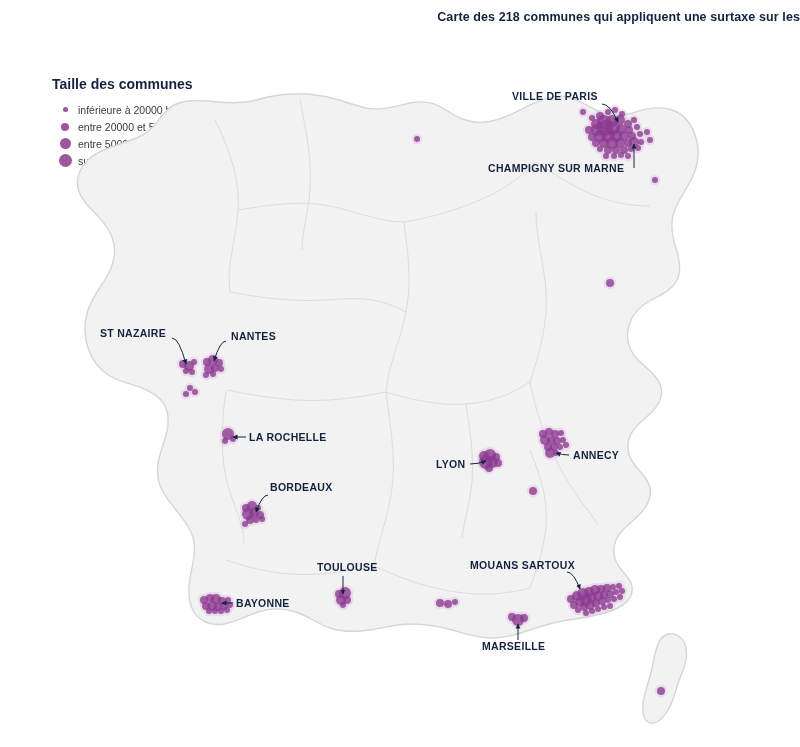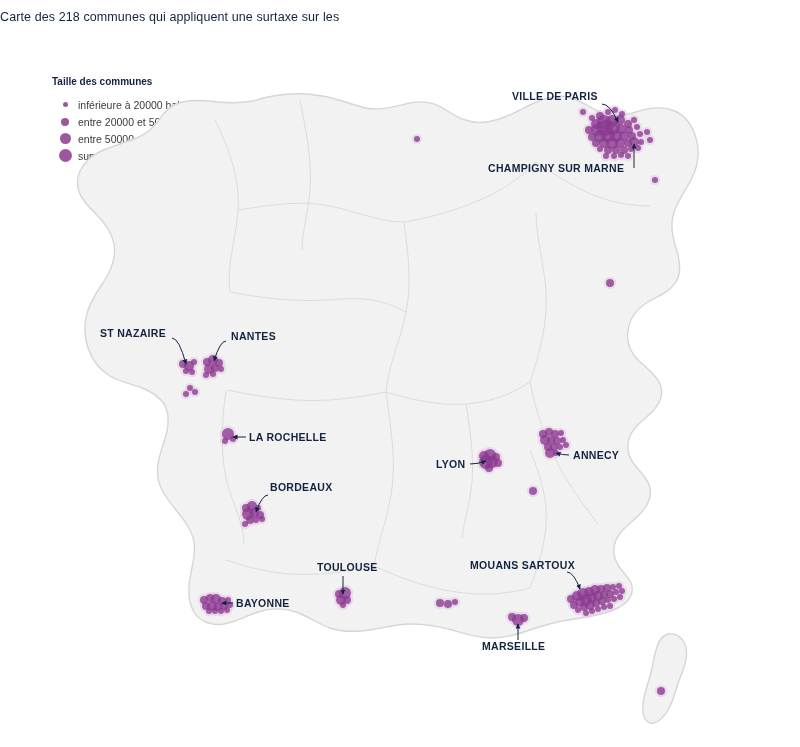--- a/index.html
+++ b/index.html
@@ -19,38 +19,38 @@
     position: absolute;
     inset: 0;
   }
 
   
   .title {
     position: absolute;
     top: 8px;
     left: 0;
     width: 800px;
-    text-align: left;
+    text-align: right;
     font-size: 12.5px;
-    font-weight: normal;
+    font-weight: bold;
     line-height: 19px;
     color: #13233f;
     letter-spacing: 0.1px;
   }
   .title span { display: block; }
 
   
   .legend {
     position: absolute;
     left: 52px;
     top: 76px;
     width: 230px;
   }
   .legend-title {
-    font-size: 10px;
+    font-size: 14px;
     font-weight: bold;
     color: #13233f;
     margin-bottom: 9px;
   }
   .legend-row {
     display: flex;
     align-items: center;
     height: 17px;
   }
   .legend-dot-wrap {

